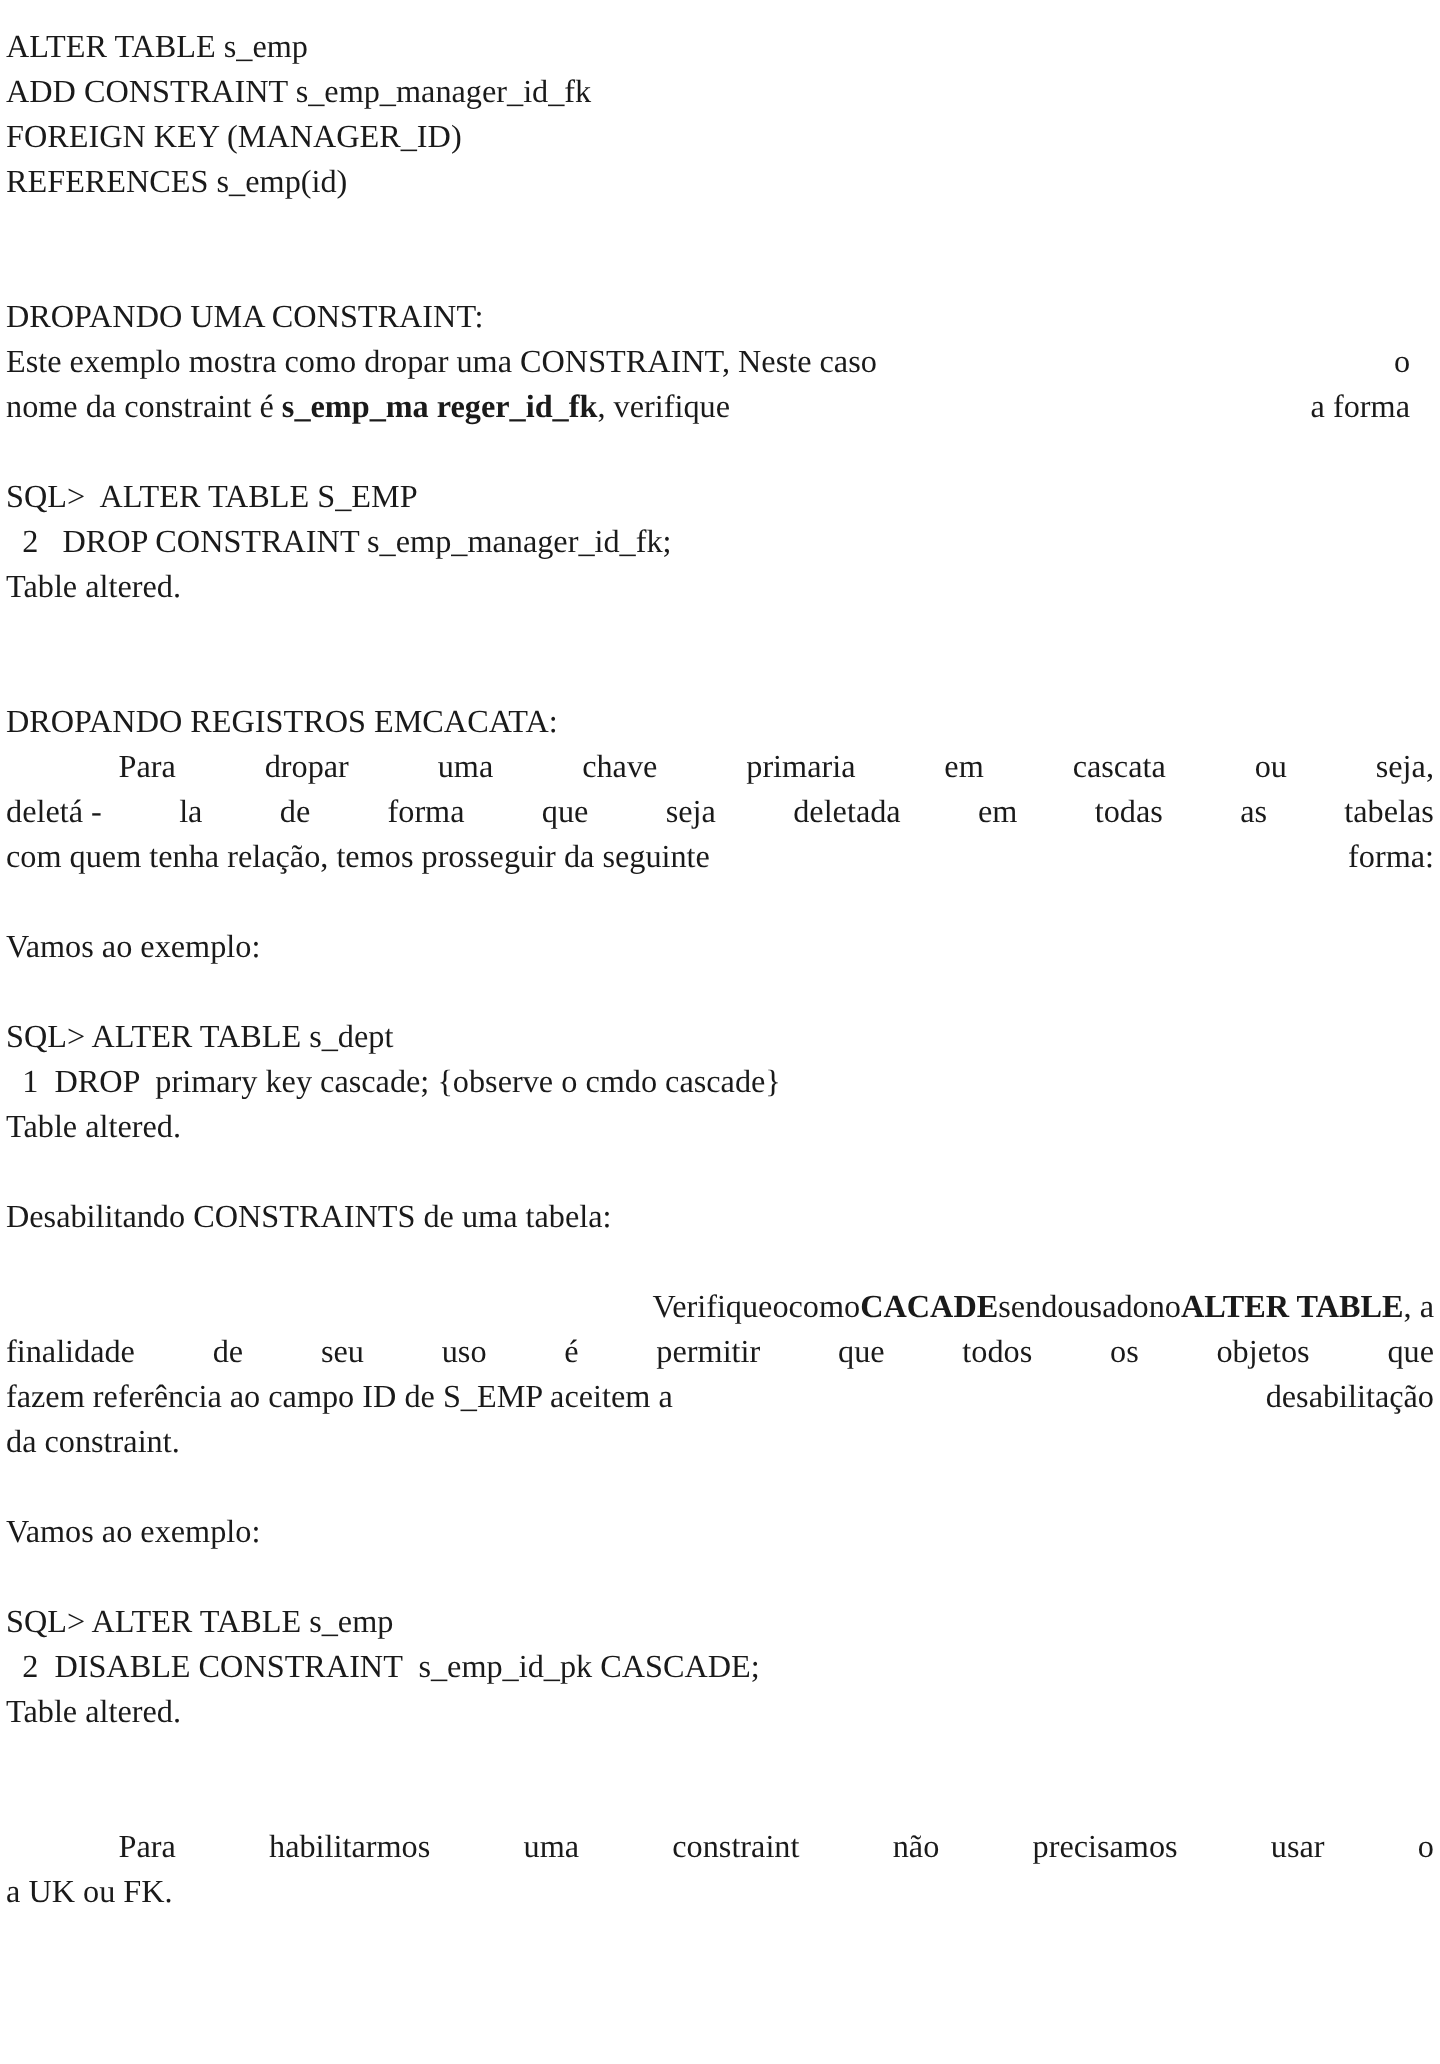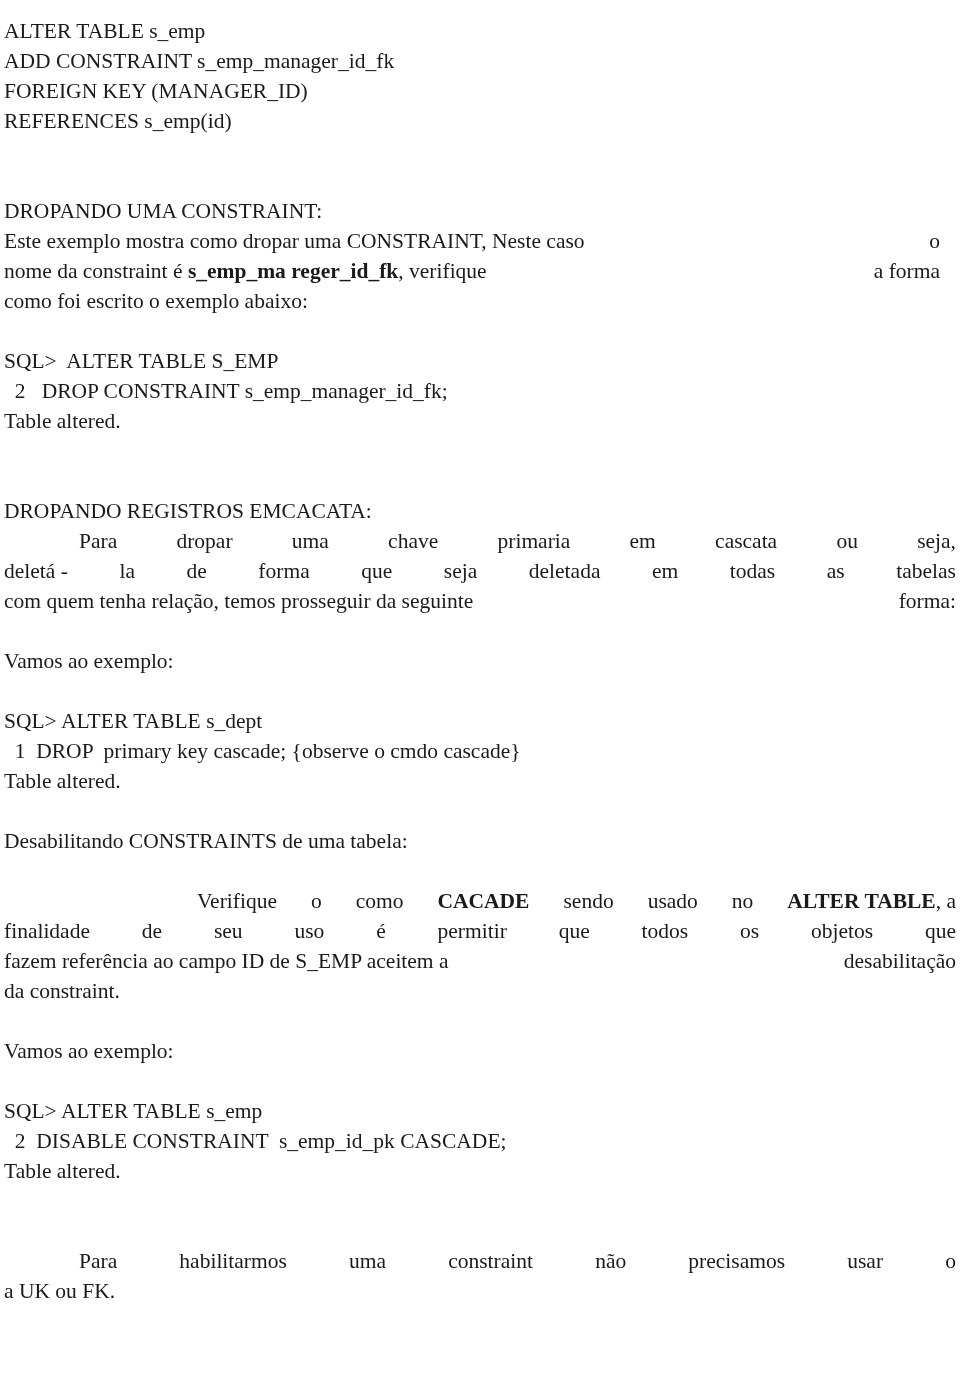--- a/index.html
+++ b/index.html
@@ -38,21 +38,20 @@
     height: 30px;
     line-height: 30px;
   }
   
   .jline {
     font-size: 21.5px;
     line-height: 30px;
     margin: 0;
     white-space: pre;
     display: block;
-    gap: 34px;
   }
   .jline.stretch {
     display: flex;
     white-space: pre;
     justify-content: space-between;
     width: 952px;
   }
   .jline.stretch-narrow {
     display: flex;
     white-space: pre;
@@ -81,21 +80,20 @@
     </div>
 
     <div class="line blank"> </div>
     <div class="line blank"> </div>
 
     <div class="line">DROPANDO UMA CONSTRAINT:</div>
 
     <div>
       <div class="jline stretch-narrow"><span>Este exemplo mostra como dropar uma CONSTRAINT, Neste caso</span><span>o</span></div>
       <div class="jline stretch-narrow"><span><span>nome da constraint é </span><span class="b">s_emp_ma reger_id_fk</span><span>, verifique</span></span><span>a forma</span></div>
-      <div class="jline">como foi escrito o exemplo abaixo:</div>
     </div>
 
     <div class="line blank"> </div>
 
     <div>
       <div class="line">SQL&gt;  ALTER TABLE S_EMP</div>
       <div class="line">  2   DROP CONSTRAINT s_emp_manager_id_fk;</div>
     </div>
 
     <div class="line">Table altered.</div>

